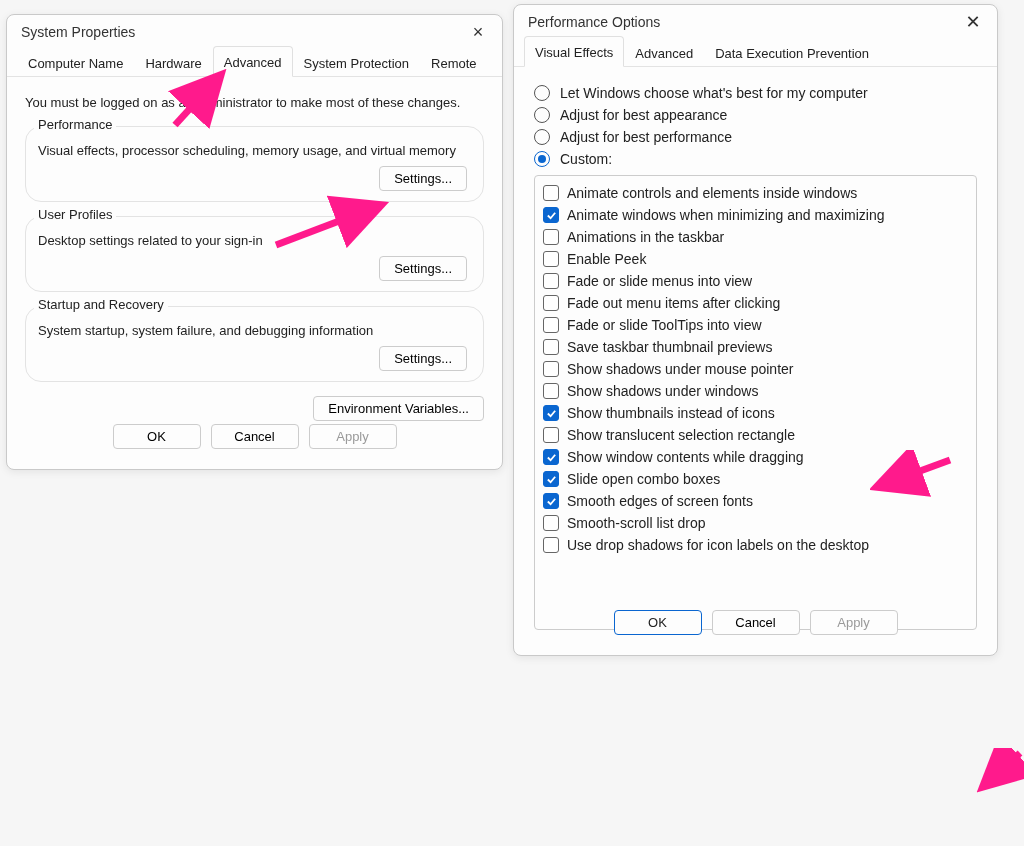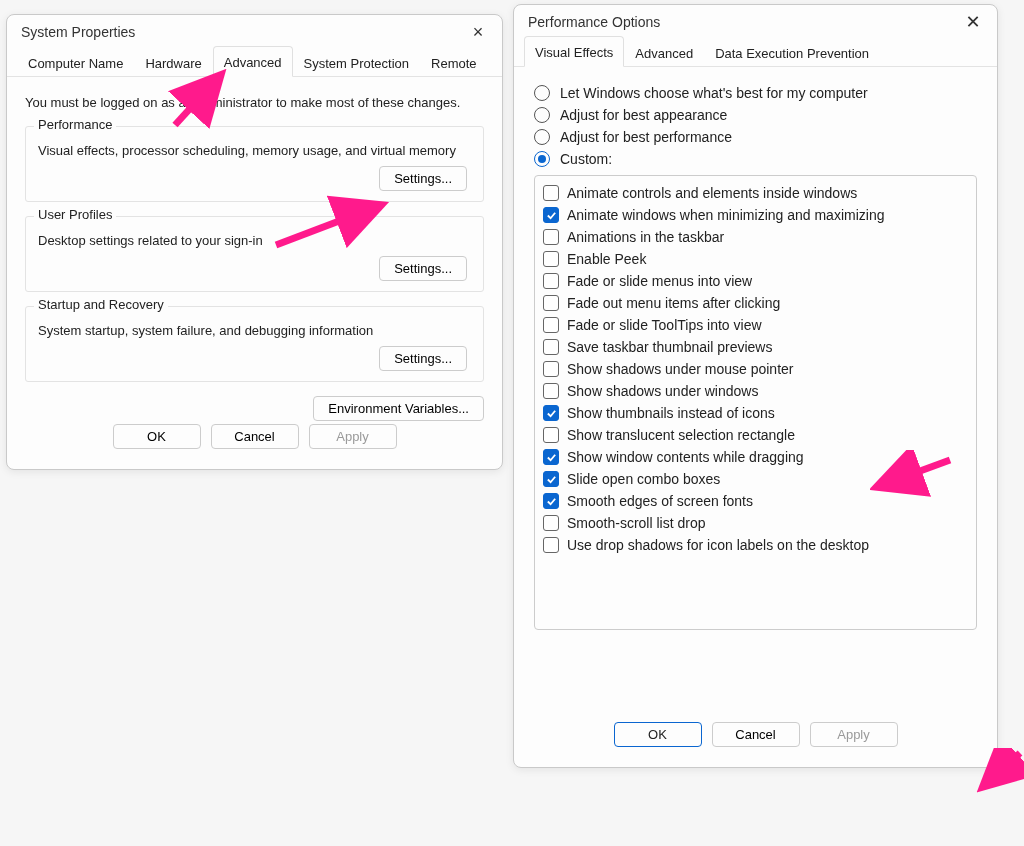--- a/index.html
+++ b/index.html
@@ -14,21 +14,21 @@
     position: relative;
   }
   .dialog {
     position: absolute;
     background: #fdfdfd;
     border: 1px solid #c9c9c9;
     border-radius: 8px;
     box-shadow: 0 2px 8px rgba(0,0,0,0.08);
   }
   .dialog1 { left:6px; top:14px; width:497px; height:456px; }
-  .dialog2 { left:513px; top:4px; width:485px; height:764px; }
+  .dialog2 { left:513px; top:4px; width:485px; height:652px; }
   .titlebar {
     display:flex; justify-content:space-between; align-items:center;
     padding:8px 14px 4px 14px;
     font-size:14px; color:#333;
   }
   .close-x {
     font-size:18px; color:#333; cursor:pointer; line-height:1;
     width:20px; text-align:center;
   }
   .tabstrip {
@@ -41,21 +41,21 @@
     border:1px solid transparent; border-bottom:none;
     position:relative; top:1px;
   }
   .tab.active {
     background:#fdfdfd; border:1px solid #e0e0e0; border-bottom:1px solid #fdfdfd;
     border-radius:4px 4px 0 0;
   }
   .content { padding:12px 18px; }
   .intro { margin:6px 0 16px 0; }
   .group {
-    border:1px solid #e3e3e3; border-radius:3px; margin-bottom:14px;
+    border:1px solid #e3e3e3; border-radius:16px; margin-bottom:14px;
     padding:10px 12px 10px 12px; position:relative;
   }
   .group-title {
     position:absolute; top:-10px; left:8px; background:#fdfdfd; padding:0 4px;
     color:#222; font-size:13px;
   }
   .group-desc { margin:6px 0 8px 0; color:#222; }
   .btn {
     background:#fdfdfd; border:1px solid #ccc; border-radius:4px;
     padding:4px 14px; font-size:13px; cursor:pointer;

